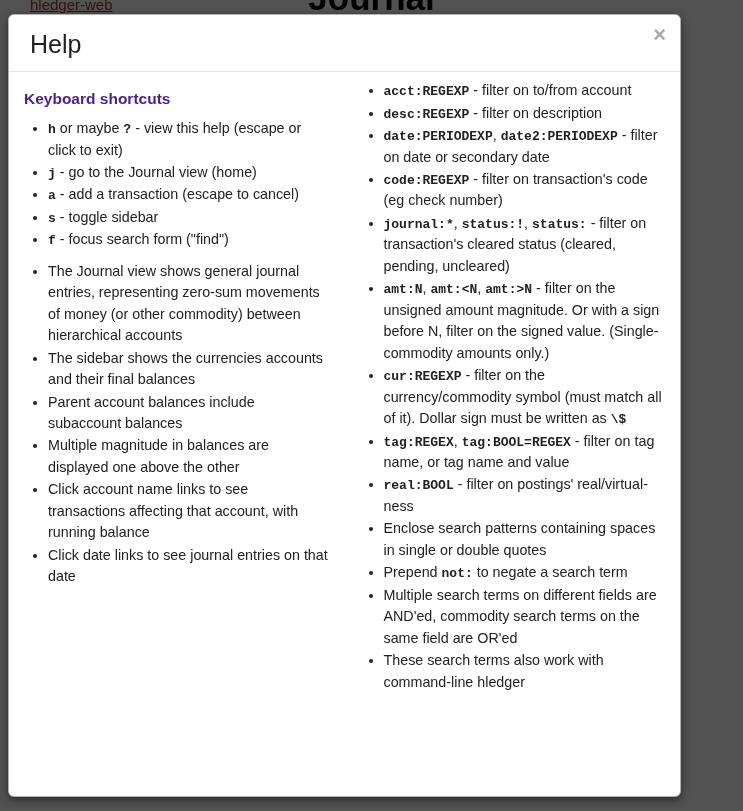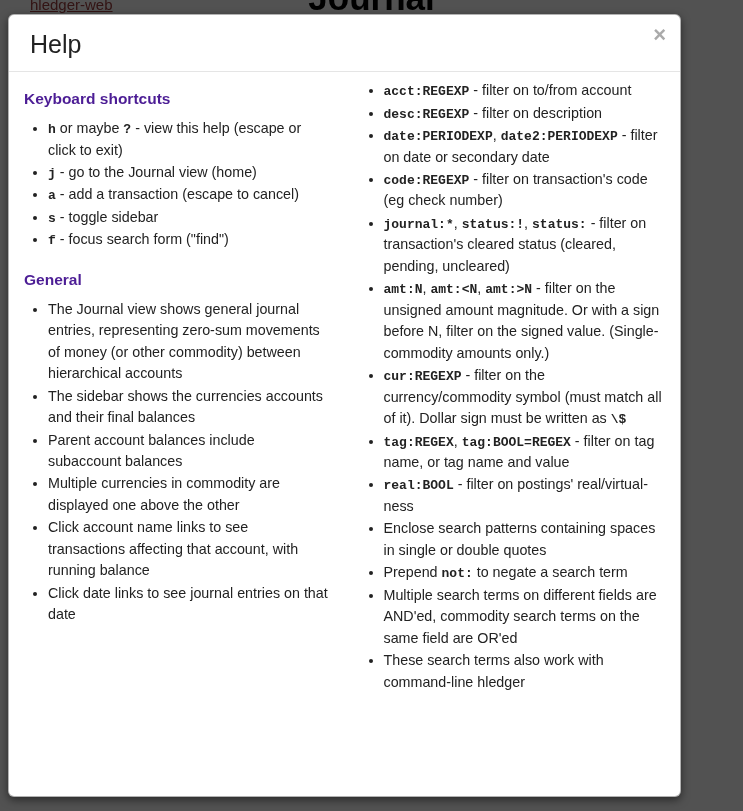--- a/index.html
+++ b/index.html
@@ -59,26 +59,25 @@
   <div class="modal-body">
     <div class="col">
       <div class="section">Keyboard shortcuts</div>
       <ul>
           <li><code>h</code> or maybe <code>?</code> - view this help (escape or click to exit)</li>
           <li><code>j</code> - go to the Journal view (home)</li>
           <li><code>a</code> - add a transaction (escape to cancel)</li>
           <li><code>s</code> - toggle sidebar</li>
           <li><code>f</code> - focus search form ("find")</li>
         </ul>
-      <div class="section">General</div>
       <ul>
           <li>The Journal view shows general journal entries, representing zero-sum movements of money (or other commodity) between hierarchical accounts</li>
           <li>The sidebar shows the currencies accounts and their final balances</li>
           <li>Parent account balances include subaccount balances</li>
-          <li>Multiple currencies in commodity are displayed one above the other</li>
+          <li>Multiple magnitude in balances are displayed one above the other</li>
           <li>Click account name links to see transactions affecting that account, with running balance</li>
           <li>Click date links to see journal entries on that date</li>
         </ul>
     </div>
     <div class="col">
       <ul>
           <li><code>acct:REGEXP</code> - filter on to/from account</li>
           <li><code>desc:REGEXP</code> - filter on description</li>
           <li><code>date:PERIODEXP</code>, <code>date2:PERIODEXP</code> - filter on date or secondary date</li>
           <li><code>code:REGEXP</code> - filter on transaction's code (eg check number)</li>

